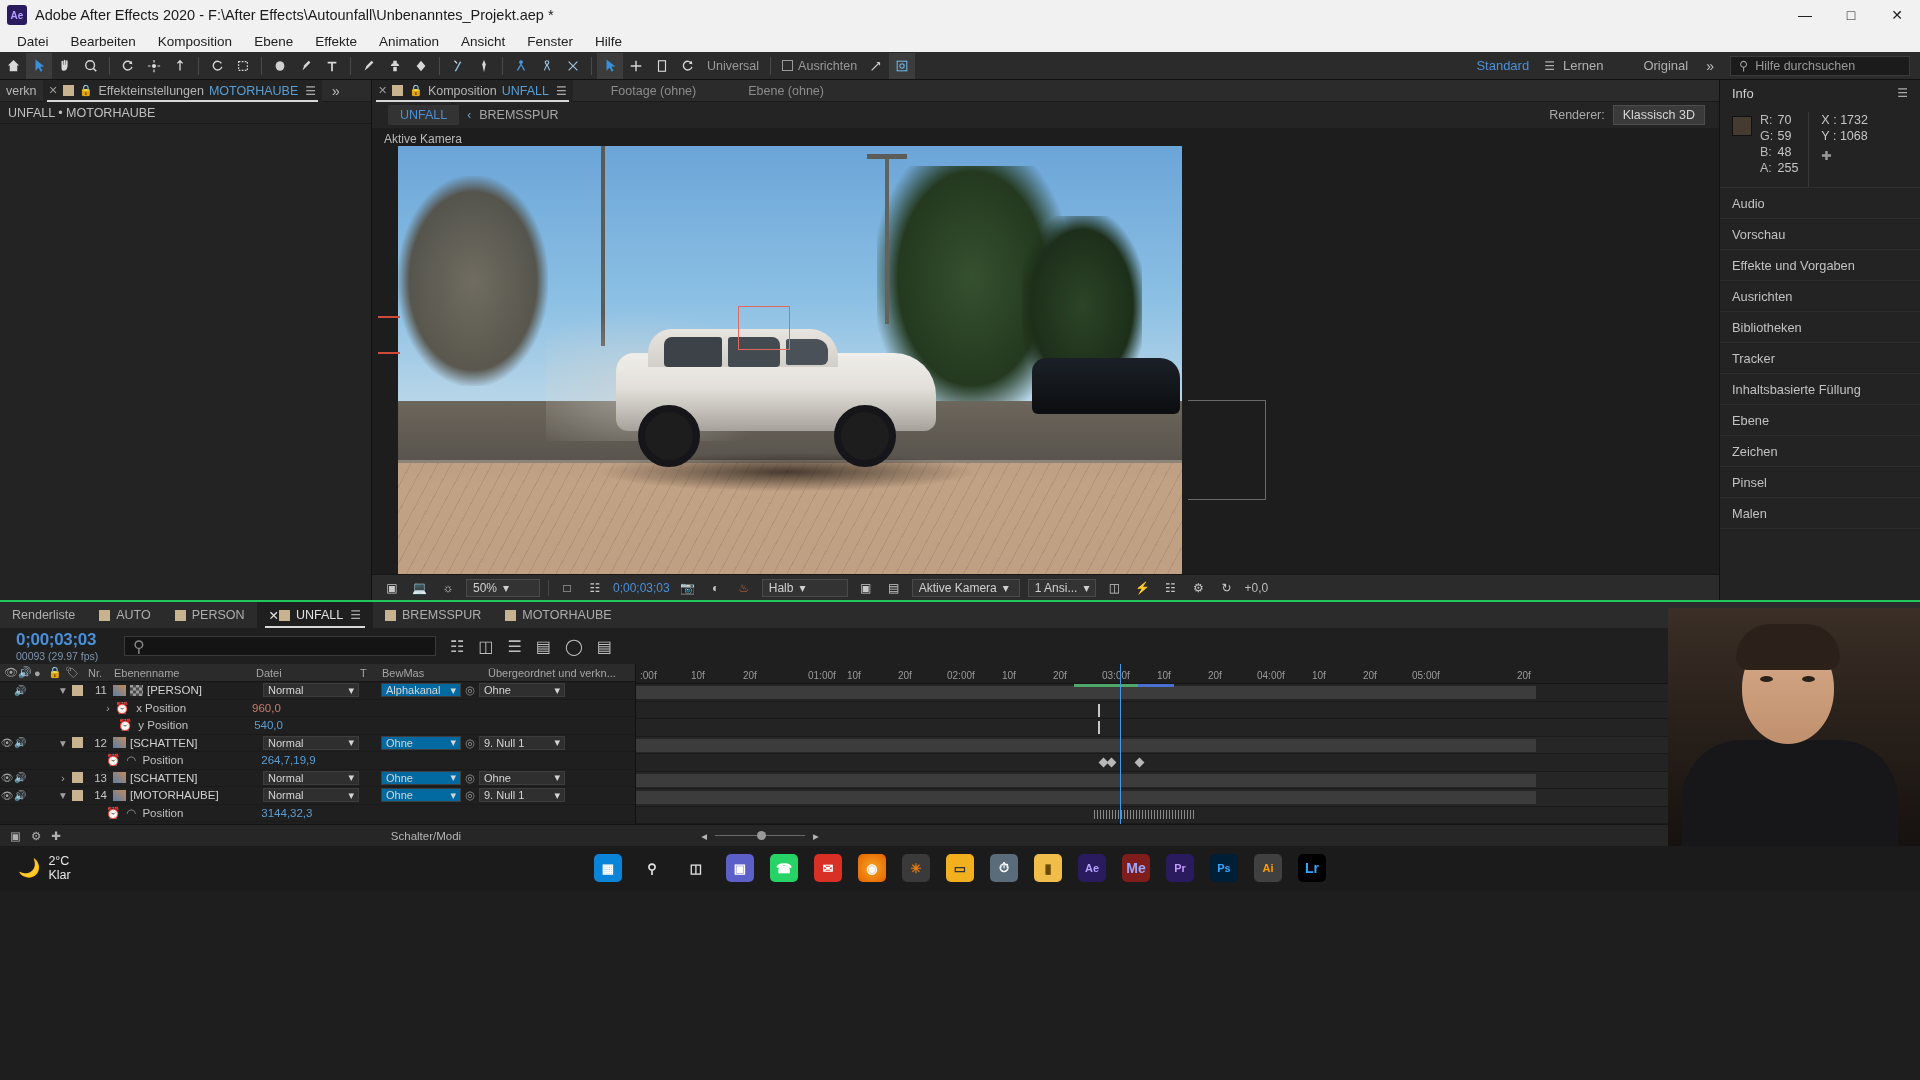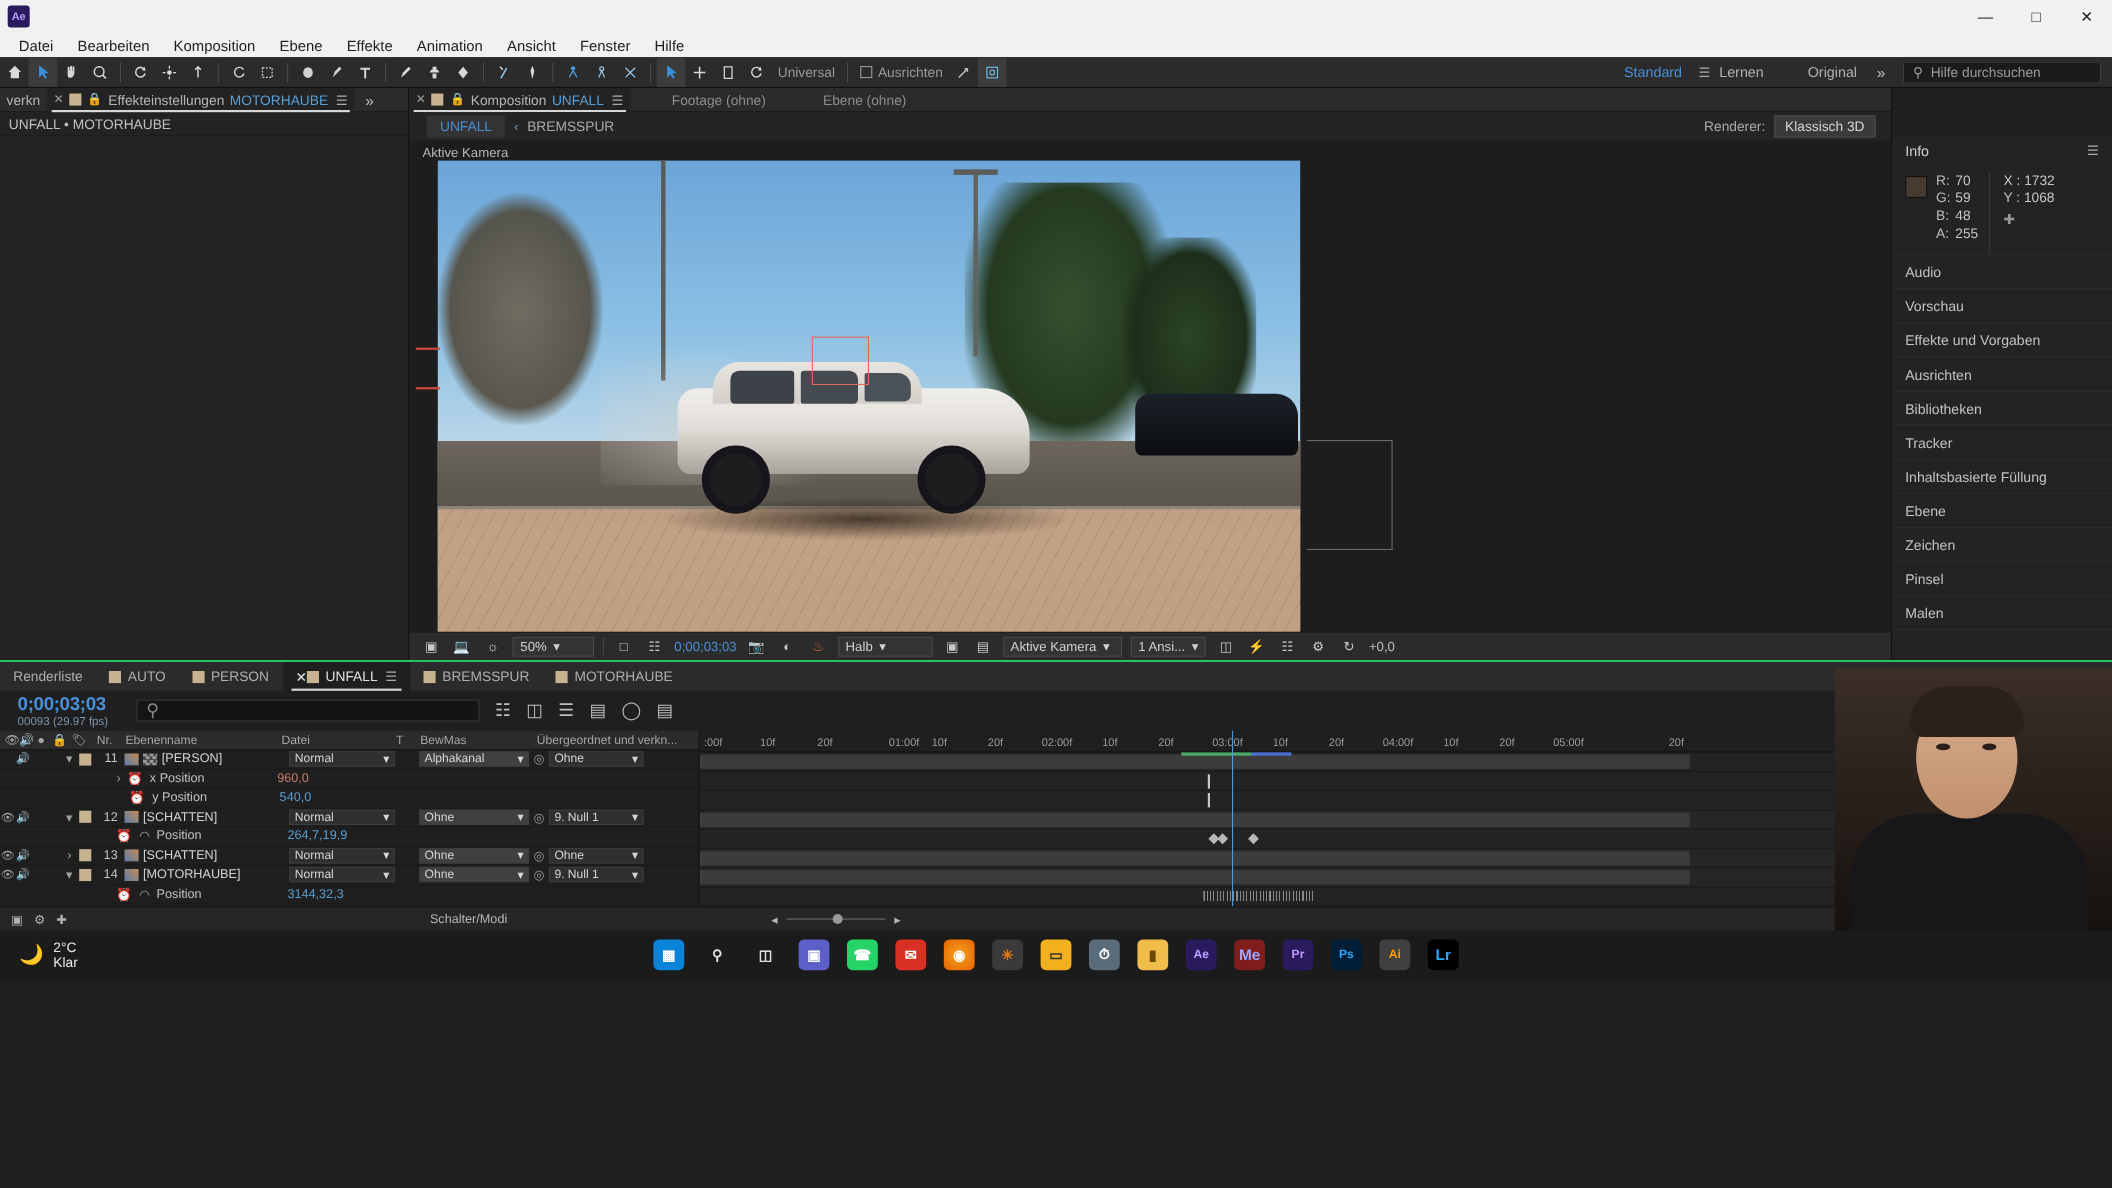--- a/index.html
+++ b/index.html
@@ -132,21 +132,21 @@
   .viewerbar { height:26px; background:#2b2b2b; display:flex; align-items:center;
     padding:0 10px; font-size:12px; color:#bdbdbd; gap:8px;
     border-top:1px solid #161616; }
   .vbtn { width:20px; height:18px; display:flex; align-items:center;
     justify-content:center; color:#c8c8c8; }
   .vsel { background:#333; border:1px solid #4a4a4a; height:18px; padding:0 6px;
     display:flex; align-items:center; gap:6px; color:#d0d0d0; font-size:12px; }
   .vsep { width:1px; height:16px; background:#444; }
 
   
-  .rightpanel { width:200px; background:#232323; display:flex; flex-direction:column;margin-top:44px; }
+  .rightpanel { width:200px; background:#232323; display:flex; flex-direction:column; }
   .rp-head { height:26px; display:flex; align-items:center; padding:0 12px;
     justify-content:space-between; font-size:13px; color:#cfcfcf; }
   .infobody { height:82px; display:flex; padding:6px 12px 0 12px; font-size:12.5px;
     border-bottom:1px solid #2e2e2e; }
   .colchip { width:20px; height:20px; background:#463b30; border:1px solid #111;
     margin:4px 8px 0 0; }
   .rgba { line-height:16px; color:#c6c6c6; }
   .rgba b { display:inline-block; width:14px; font-weight:normal; color:#bbb; }
   .xy { margin-left:10px; padding-left:12px; border-left:1px solid #3a3a3a;
     line-height:16px; color:#c6c6c6; }
@@ -181,21 +181,21 @@
   .lrow .eye { width:14px; text-align:center; color:#a8a8a8; font-size:10px; }
   .lrow .num { width:24px; text-align:right; color:#c5c5c5; padding-right:6px; }
   .lname { flex:0 0 150px; display:flex; align-items:center; gap:4px; overflow:hidden; }
   .thumb { width:13px; height:11px; background:linear-gradient(45deg,#5b7fa8,#c18a5a); }
   .thumb2 { width:13px; height:11px;
     background:repeating-conic-gradient(#9a9a9a 0 25%, #4a4a4a 0 50%) 0/6px 6px; }
   .modesel { width:96px; height:14px; background:#2f2f2f; border:1px solid #3d3d3d;
     display:flex; align-items:center; justify-content:space-between;
     padding:0 4px; font-size:11px; color:#d5d5d5; }
   .tcol { width:22px; }
-  .bwsel { width:100px; height:14px; background:#404040; border:1px solid #3d3d3d;
+  .bwsel { width:80px; height:14px; background:#0369a1; border:1px solid #3d3d3d;
     display:flex; align-items:center; justify-content:space-between;
     padding:0 4px; font-size:11px; color:#d5d5d5; margin-left:6px; }
   .parsel { width:86px; height:14px; background:#2f2f2f; border:1px solid #3d3d3d;
     display:flex; align-items:center; justify-content:space-between;
     padding:0 4px; font-size:11px; color:#d5d5d5; }
   .prow { height:17.5px; display:flex; align-items:center; font-size:11.5px;
     color:#c0c0c0; border-bottom:1px solid #1a1a1a; padding-left:106px; gap:6px; }
   .pval { color:#c87d6a; }
   .pval.b { color:#5a9fd4; }
 
@@ -247,20 +247,21 @@
     display:flex; align-items:center; gap:16px; }
   .tbi { width:28px; height:28px; border-radius:5px; display:flex;
     align-items:center; justify-content:center; font-size:13px;
     font-weight:bold; color:#fff; }
 </style>
 </head>
 <body>
 
 <div class="titlebar">
   <div class="ae-logo">Ae</div>
+  <div class="title-text">Adobe After Effects 2020 - F:\After Effects\Autounfall\Unbenanntes_Projekt.aep *</div>
   <div class="win-btns">
     <div class="win-btn">—</div>
     <div class="win-btn">□</div>
     <div class="win-btn close">✕</div>
   </div>
 </div>
 
 <div class="menubar">
   <span>Datei</span>
   <span>Bearbeiten</span>

